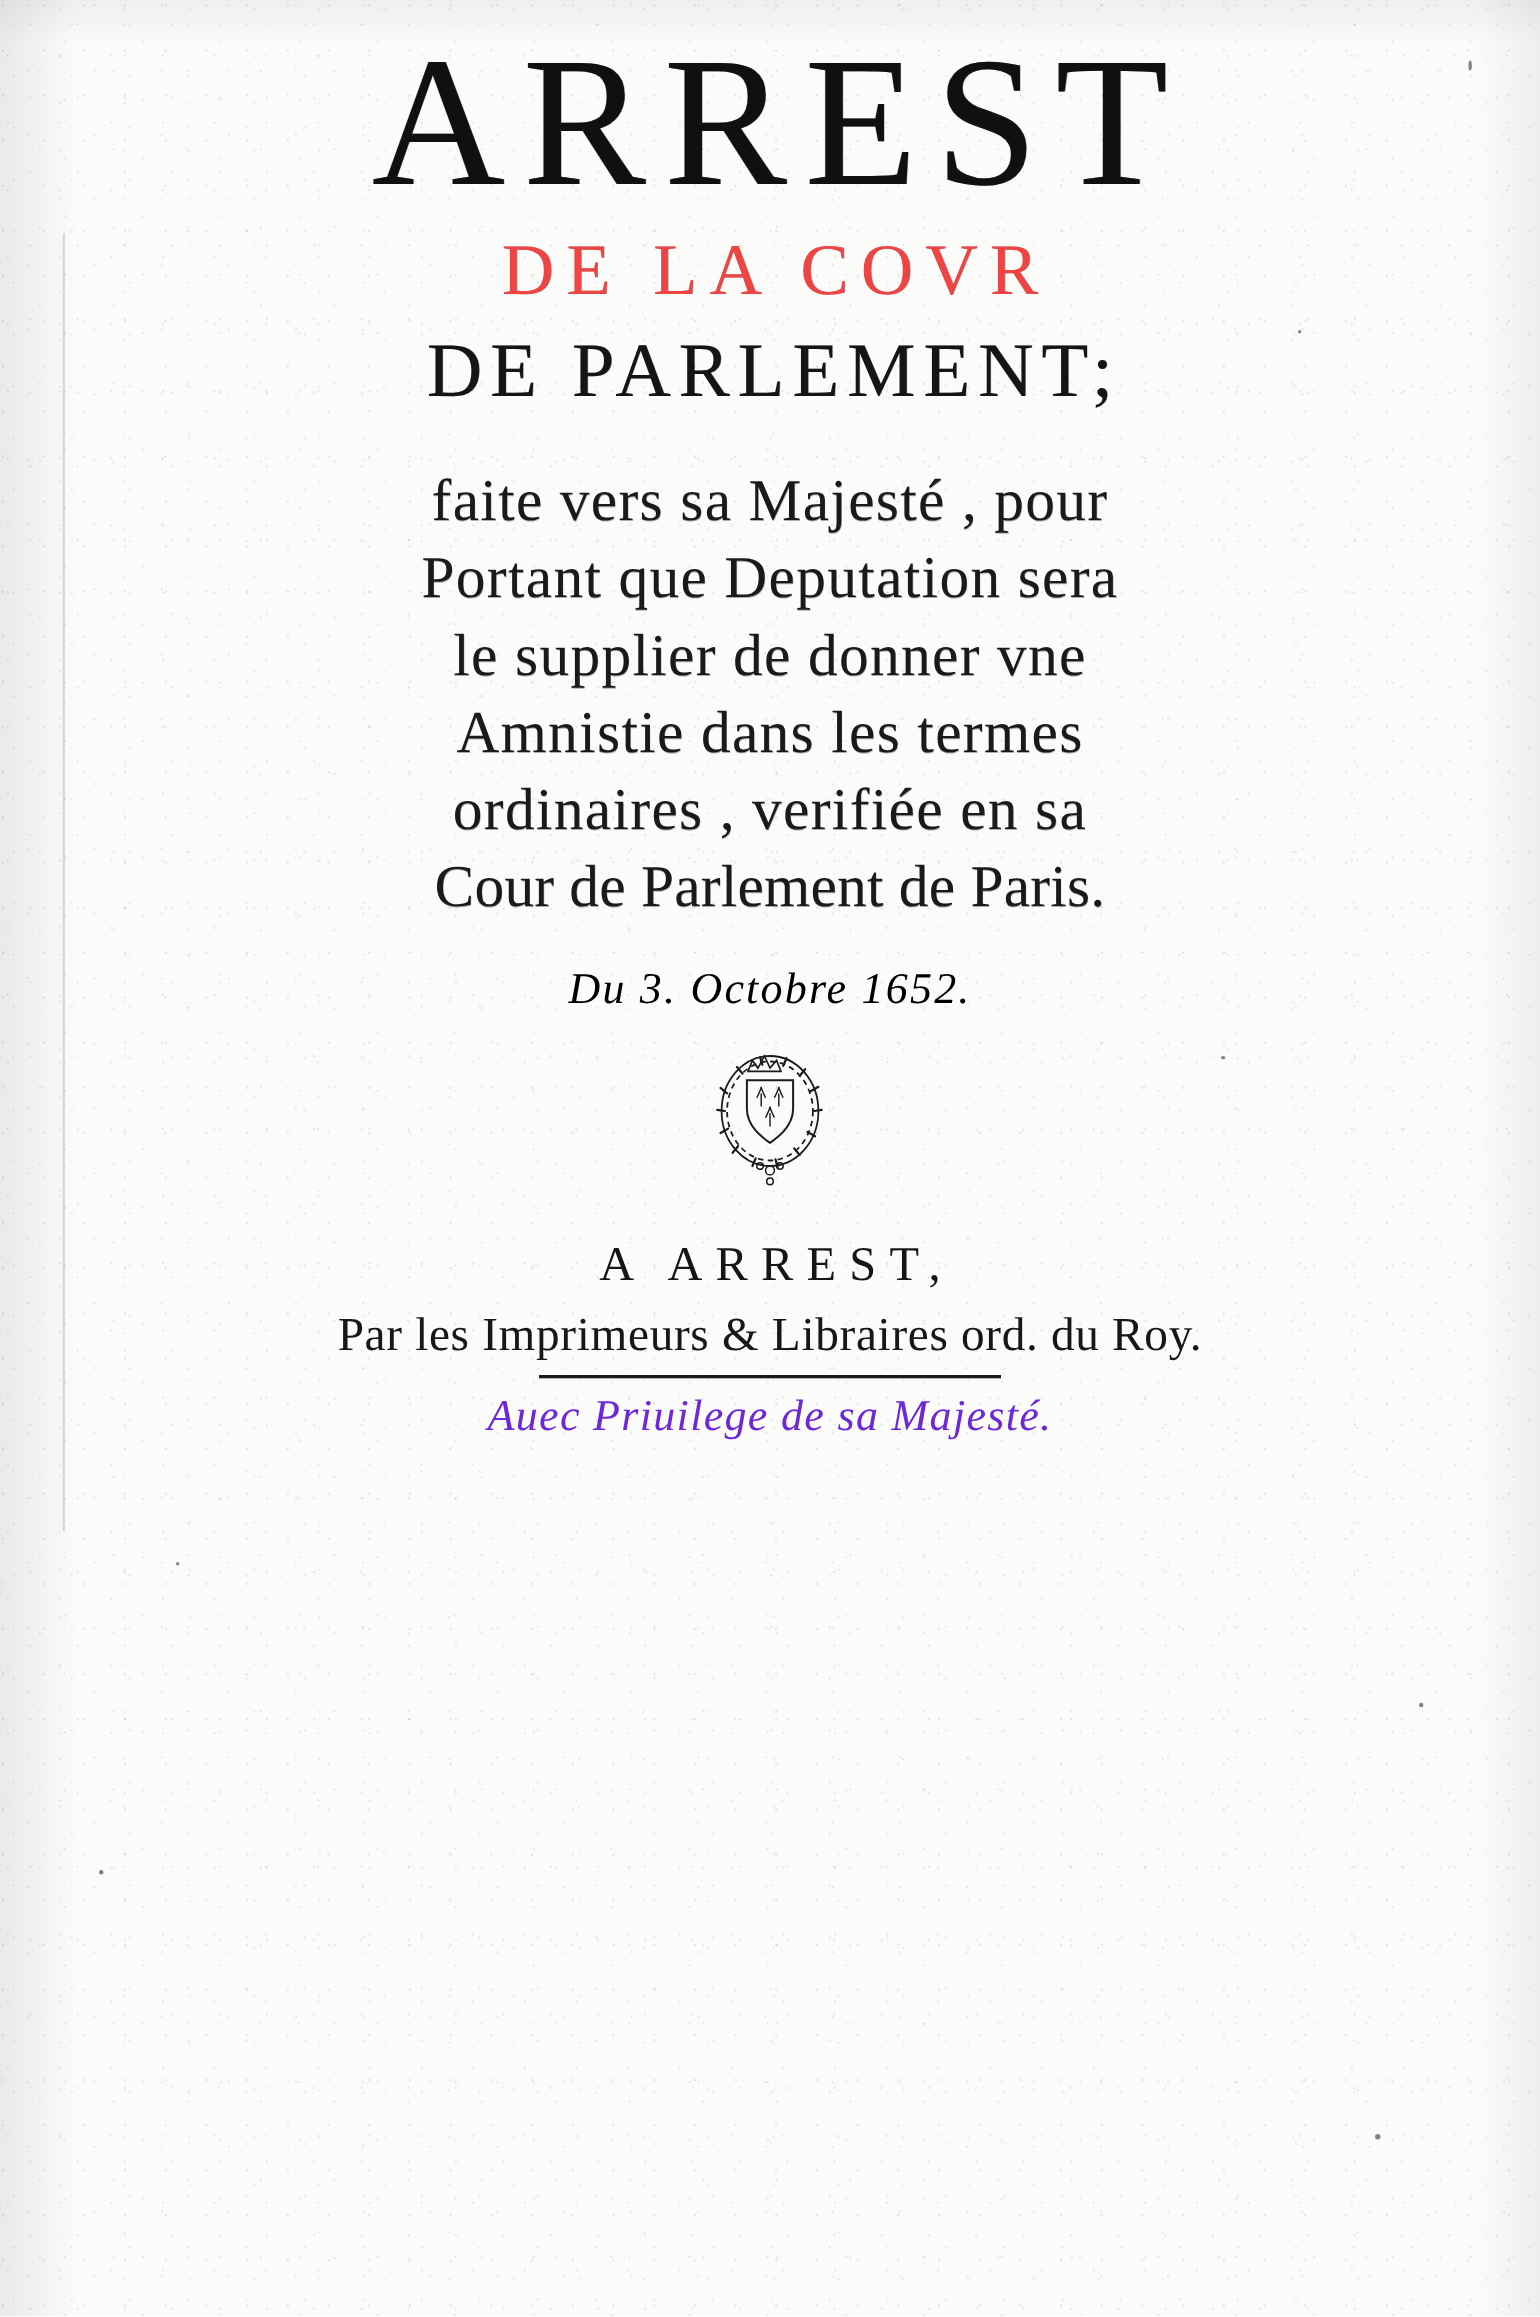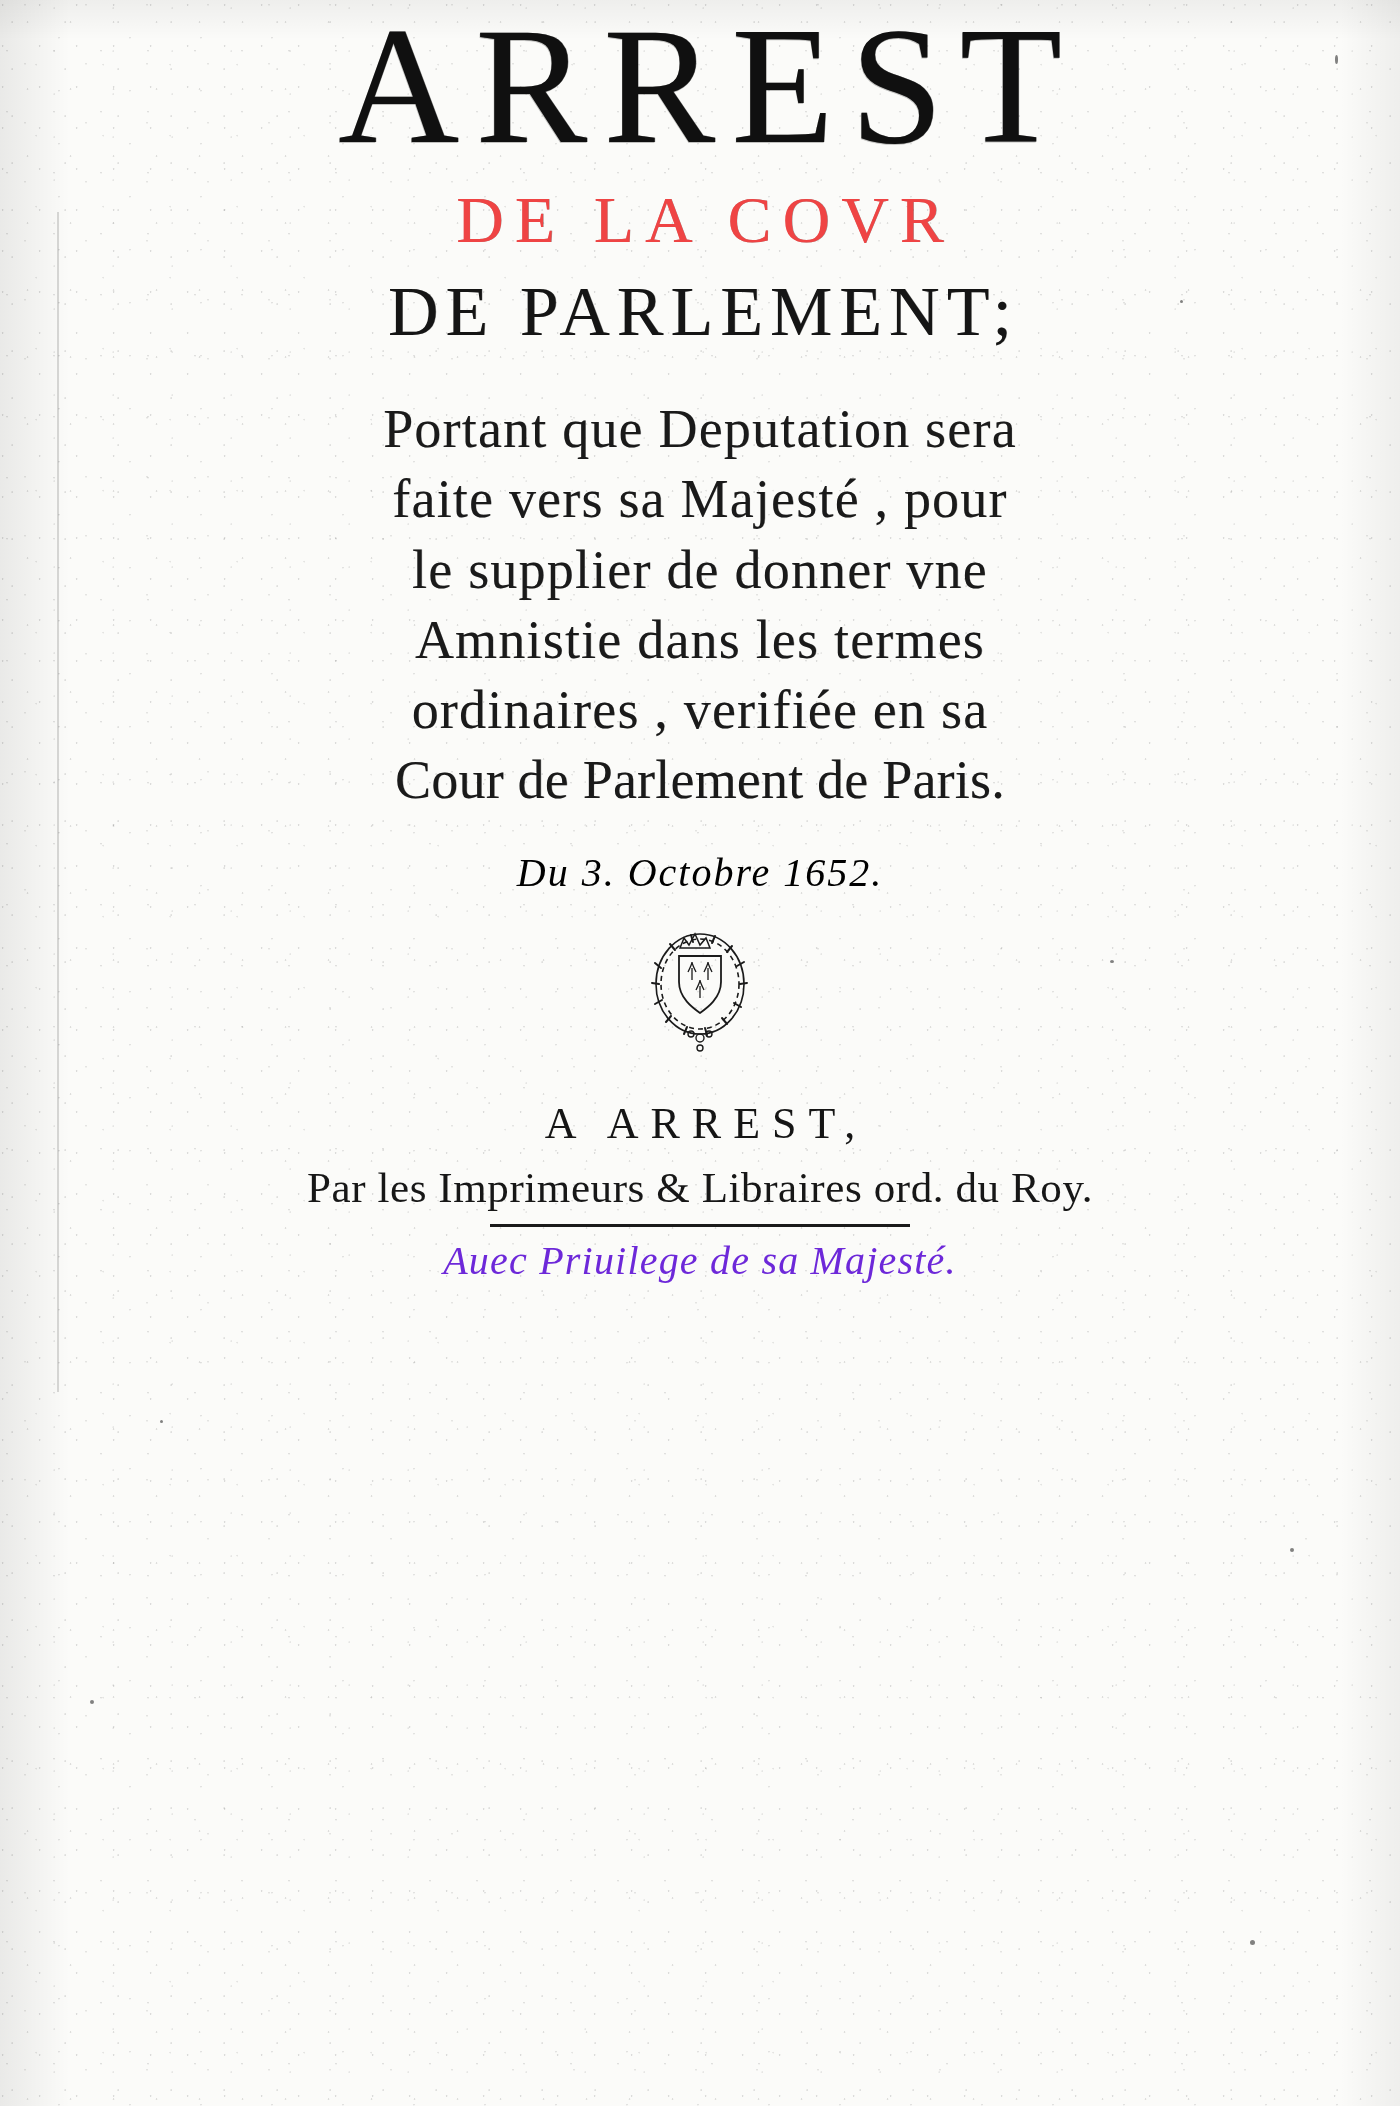--- a/index.html
+++ b/index.html
@@ -66,21 +66,21 @@
 
   #content {
     position: relative;
     z-index: 3;
     padding: 0 70px;
     text-align: center;
   }
 
   
   .title-main {
-    margin: 0 0 0 0;
+    margin: 26px 0 0 0;
     font-family: "Liberation Serif", serif;
     font-size: 168px;
     line-height: 1.02;
     letter-spacing: 16px;
     font-weight: 400;
     text-indent: 16px;
     color: #101010;
     text-shadow: 0.5px 0.4px 0 rgba(20,20,20,0.45), -0.4px 0.6px 0 rgba(20,20,20,0.25);
     text-align: center;
   }
@@ -192,22 +192,22 @@
 
   <div id="content">
 
     <div class="title-main">ARREST</div>
 
     <div class="title-sub1">DE LA COVR</div>
 
     <div class="title-sub2">DE PARLEMENT;</div>
 
     <div class="desc-block">
+      <div class="desc-line">faite vers sa Majesté , pour</div>
       <div class="desc-line">Portant que Deputation sera</div>
-      <div class="desc-line">faite vers sa Majesté , pour</div>
       <div class="desc-line">le supplier de donner vne</div>
       <div class="desc-line">Amnistie dans les termes</div>
       <div class="desc-line">ordinaires , verifiée en sa</div>
       <div class="desc-line tight">Cour de Parlement de Paris.</div>
     </div>
 
     <div class="date-line">Du 3. Octobre 1652.</div>
 
     <div class="ornament-wrap">
       <svg width="130" height="140" viewBox="0 0 130 140">

